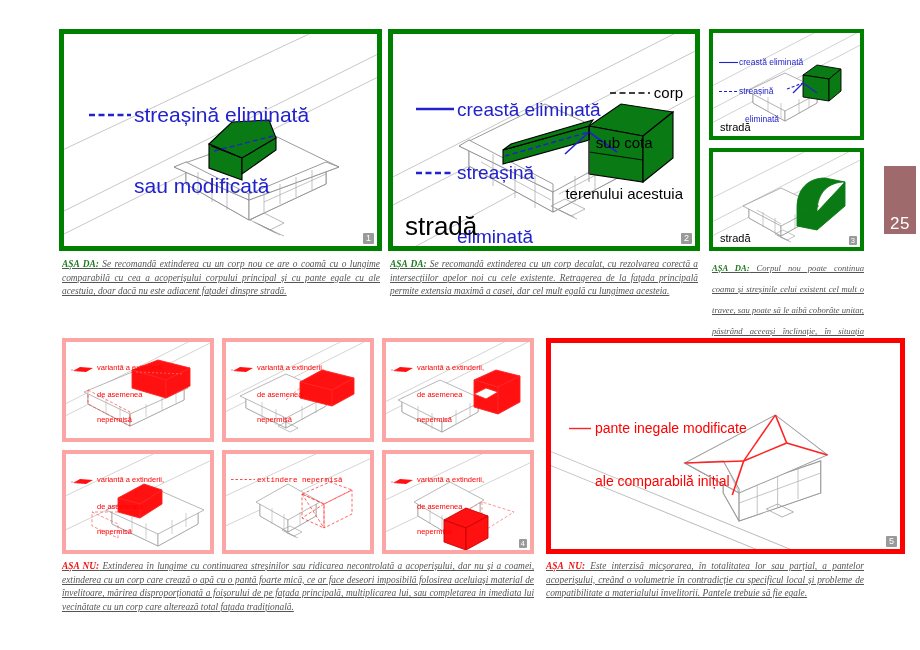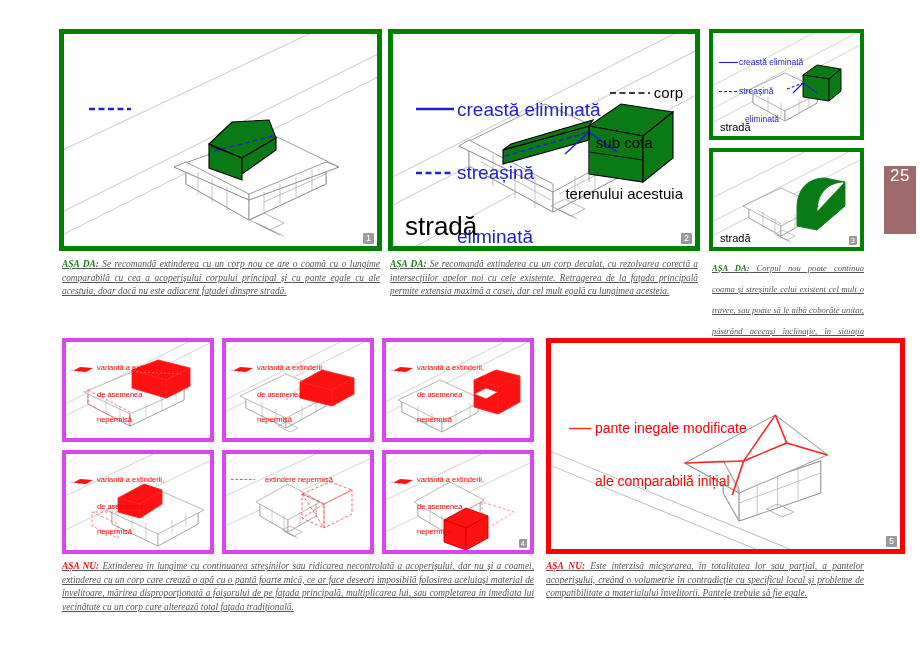--- a/index.html
+++ b/index.html
@@ -8,21 +8,21 @@
     font-family:"Liberation Sans",sans-serif;
     position:relative;overflow:hidden;
   }
   .page{position:absolute;inset:0;}
 
   
   .panel{position:absolute;background:#ffffff;box-sizing:border-box;overflow:hidden;padding-left:48px;}
   .panel.good{border:5px solid #008000;}
   .panel.good.thin{border:4px solid #008000;}
   .panel.bad{border:5px solid #ff0000;}
-  .panel.bad.thin{border:4px solid #d946ef;}
+  .panel.bad.thin{border:4px solid #fca5a5;}
   .stage{position:absolute;inset:0;background:#fff;overflow:hidden;}
   .stage svg{position:absolute;left:0;top:0;width:100%;height:100%;}
 
   
   .legend{position:absolute;color:#2222cc;line-height:1.12;white-space:pre;}
   .legend.red{color:#ff0000;}
   .legend.blk{color:#000000;}
   .lg-xl{font-size:21px;}
   .lg-lg{font-size:19px;}
   .lg-sm{font-size:8.5px;}
@@ -56,21 +56,21 @@
     text-decoration:underline;
   }
   .caption .lead{font-weight:bold;font-style:italic;}
   .caption.yes .lead{color:#1d7a1d;}
   .caption.no  .lead{color:#ee1111;}
   .caption.tight{font-size:8.6px;line-height:21px;}
 
   
   .pagetab{
     position:absolute;background:#9e6a6c;color:#ffffff;
-    display:flex;align-items:flex-start;justify-content:center;
+    display:flex;align-items:flex-end;justify-content:center;
     font-size:17px;letter-spacing:.5px;
   }
 </style>
 </head>
 <body>
 
 <div class="page">
 
   <div class="panel good" style="left:59px;top:29px;width:323px;height:222px;">
     <div class="stage">
@@ -120,21 +120,23 @@
         <line x1="150" y1="117" x2="209" y2="102" stroke="#2222cc" stroke-width="1.4" stroke-dasharray="5,3"></line>
         <line x1="147" y1="112" x2="178" y2="124" stroke="#000" stroke-width="1"></line>
       </svg>
     </div>
 
     <div class="legend lg-xl" style="left:24px;top:22px;">
       <div style="display:flex;align-items:center;gap:2px;">
         <svg class="dashline" width="44" height="12">
           <line x1="1" y1="6" x2="43" y2="6" stroke="#2222cc" stroke-width="2.3" stroke-dasharray="6,3.5"></line>
         </svg>
-      </div>
+        <span>streașină eliminată</span>
+      </div>
+      <div style="padding-left:46px;">sau modificată</div>
     </div>
 
     <div class="badge">1</div>
   </div>
 
   <div class="panel good" style="left:388px;top:29px;width:312px;height:222px;">
     <div class="stage">
       <svg viewBox="0 0 302 212" preserveAspectRatio="none">
         <g stroke="#b9b9b9" stroke-width="0.8" fill="none">
           <line x1="-10" y1="148" x2="320" y2="-20"></line>
@@ -514,21 +516,21 @@
         <g stroke="#ff3333" stroke-width="0.75" fill="none" stroke-dasharray="3,2">
           <polygon points="76,40 104,28 126,36 98,50"></polygon>
           <polygon points="76,40 98,50 98,74 76,64"></polygon>
           <polygon points="98,50 126,36 126,60 98,74"></polygon>
           <line x1="76" y1="40" x2="98" y2="74"></line>
           <line x1="98" y1="50" x2="76" y2="64"></line>
         </g>
       </svg>
     </div>
     <div class="legend red lg-xs" style="left:5px;top:5px;">
-      <div style="display:flex;gap:10px;">
+      <div style="display:flex;gap:2px;font-family:Liberation Mono, monospace;">
         <svg class="dashline" width="24" height="7">
           <line x1="0" y1="3.5" x2="24" y2="3.5" stroke="#ff3333" stroke-width="0.9" stroke-dasharray="2.5,2"></line>
         </svg>
         <span>extindere nepermisă</span>
       </div>
     </div>
   </div>
 
   <div class="panel bad thin" style="left:382px;top:450px;width:152px;height:104px;">
     <div class="stage">

